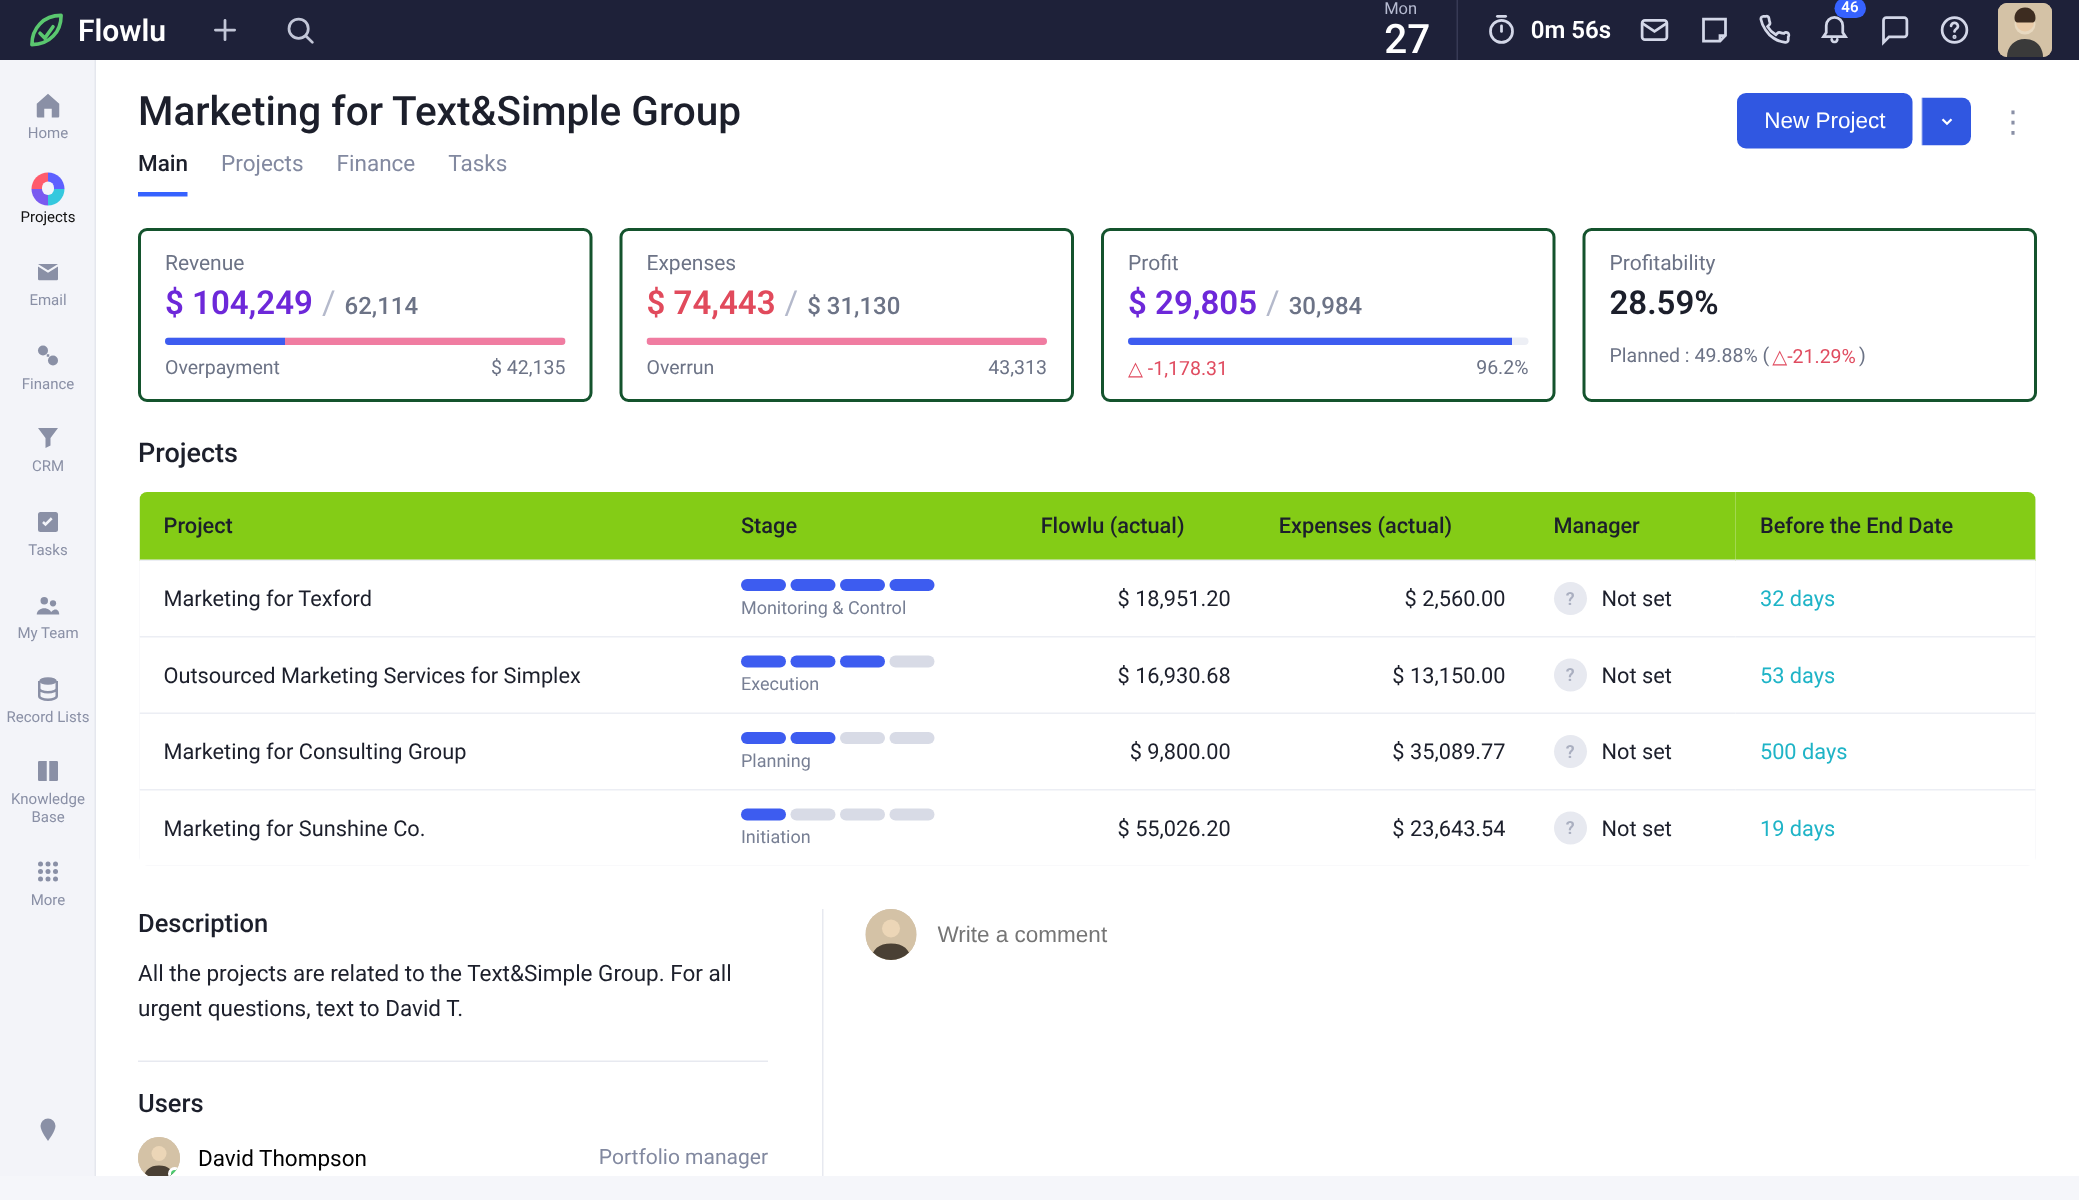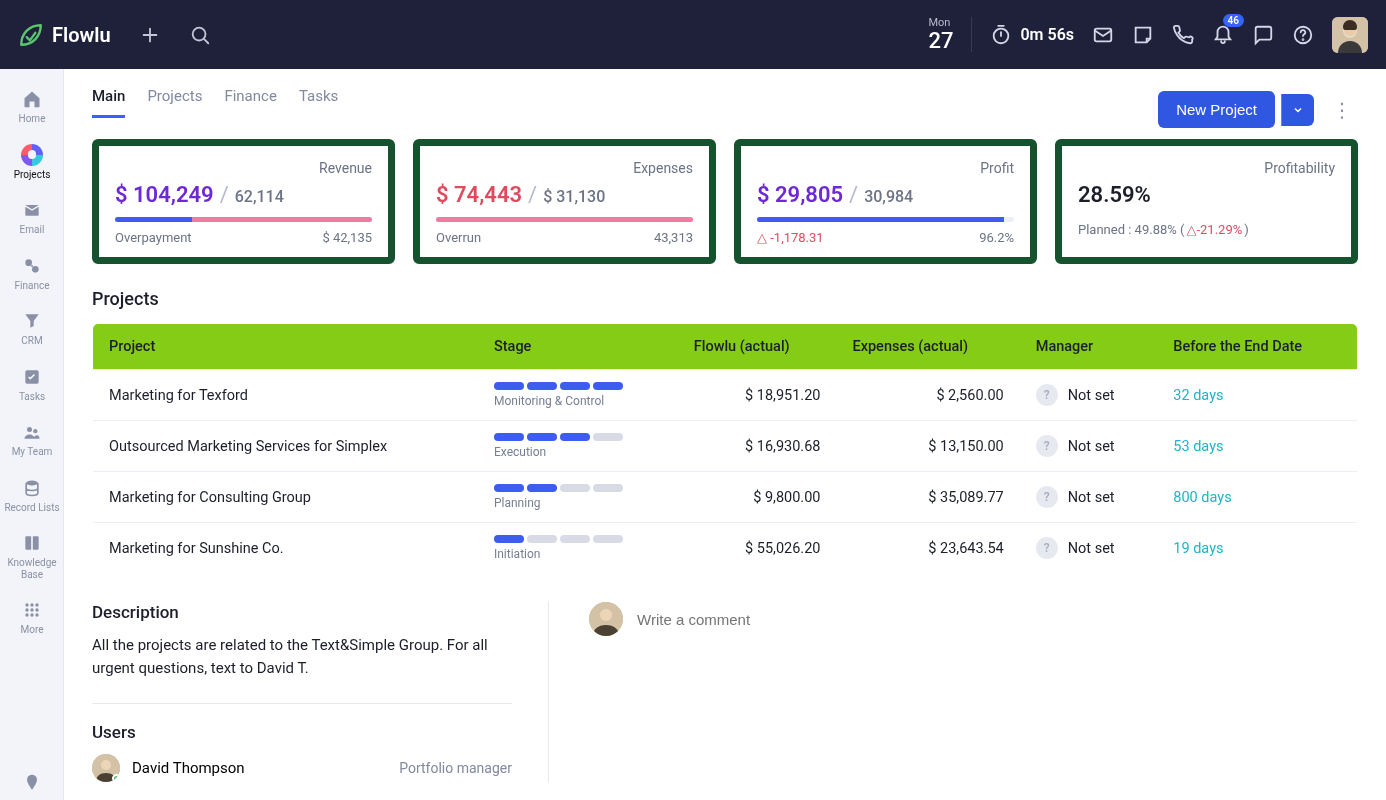--- a/index.html
+++ b/index.html
@@ -1,26 +1,26 @@
 <!DOCTYPE html>
 <html><head>
 <meta charset="utf-8">
 <style>
 * { box-sizing: border-box; margin: 0; padding: 0; }
 body { font-family: -apple-system, BlinkMacSystemFont, "Segoe UI", Roboto, Helvetica, Arial, sans-serif; background: #f5f6fa; width: 1386px; height: 800px; overflow: hidden; }
-.topbar { height: 69px; background: #1e2139; display: flex; align-items: center; padding: 0 18px; color: #fff; }
+.topbar { height: 40px; background: #1e2139; display: flex; align-items: center; padding: 0 18px; color: #fff; }
 .logo { display: flex; align-items: center; gap: 8px; font-size: 20px; font-weight: 600; }
 .logo-icon { width: 26px; height: 26px; color: #5ac76f; }
 .top-left { display: flex; align-items: center; gap: 28px; }
 .top-left .icon-btn { color: #c2c6d7; cursor: pointer; }
 .top-spacer { flex: 1; }
 .top-right { display: flex; align-items: center; gap: 18px; }
 .date-block { display: flex; flex-direction: column; align-items: flex-start; line-height: 1.05; border-right: 1px solid #373a55; padding-right: 18px; }
 .date-day-name { font-size: 11px; color: #b6bbd1; }
-.date-day-num { font-size: 22px; font-weight: 500; }
+.date-day-num { font-size: 27px; font-weight: 500; }
 .timer { display: flex; align-items: center; gap: 8px; font-size: 16px; font-weight: 600; }
 .icon-btn { width: 22px; height: 22px; cursor: pointer; color: #d3d7e8; display: inline-flex; align-items:center; justify-content:center; }
 .icon-btn svg { width: 100%; height: 100%; }
 .notif-wrap { position: relative; }
 .badge { position: absolute; top: -8px; right: -10px; background: #3662ff; color: #fff; font-size: 10px; font-weight:600; padding: 1px 5px; border-radius: 8px; }
 .avatar { width: 36px; height: 36px; border-radius: 6px; background: linear-gradient(135deg,#d9c6a9,#b8a185); overflow:hidden; }
 .avatar svg, .avatar-sm svg { width:100%; height:100%; display:block; }
 .shell { display: flex; height: calc(800px - 56px); }
 .sidebar { width: 64px; background: #f3f4f9; border-right: 1px solid #e5e7ee; display: flex; flex-direction: column; align-items: flex-start; padding: 14px 0; gap: 8px; }
 .nav-item { width: 64px; display: flex; flex-direction: column; align-items: center; gap: 4px; padding: 6px 0; cursor: pointer; color: #8a90a6; font-size: 10px; text-align:center; line-height:1.15; }
@@ -34,21 +34,21 @@
 .page-header { display:flex; align-items:flex-start; justify-content:space-between; }
 .page-title { font-size: 27px; font-weight: 500; color:#1c1f2b; margin-bottom: 10px; }
 .tabs { display:flex; gap: 22px; border-bottom: 1px solid transparent; margin-bottom: 20px; }
 .tab { font-size: 15px; color:#8289a0; padding-bottom: 10px; cursor:pointer; }
 .tab.active { color:#1c1f2b; border-bottom: 3px solid #3662ff; font-weight:500; }
 .header-actions { display:flex; align-items:center; gap: 12px; padding-top:4px; }
 .btn-primary { background:#3057e1; color:#fff; font-size:15px; font-weight:500; padding: 10px 18px; border:none; border-radius:6px; cursor:pointer; display:flex; align-items:center; }
 .btn-drop { background:#3057e1; color:#fff; padding: 10px 10px; border:none; border-radius:0 6px 6px 0; border-left:1px solid rgba(255,255,255,.25); margin-left:-6px; cursor:pointer; display:flex; align-items:center;}
 .kebab { color:#8a90a6; cursor:pointer; font-size:20px; padding:6px; }
 .metrics-row { display:flex; gap: 18px; margin-bottom: 24px; }
-.metric-card { flex:1; border:7px solid #14532d; border-radius:6px; padding: 14px 16px 12px; background:#fff;text-align:right; }
+.metric-card { flex:1; border:2px solid #14532d; border-radius:6px; padding: 14px 16px 12px; background:#fff; }
 .metric-label { font-size: 14px; color:#6c7386; margin-bottom: 6px; }
 .metric-value { font-size: 22px; font-weight:600; display:flex; gap:6px; align-items:baseline; }
 .metric-value .primary { color:#6d28d9; }
 .metric-value .primary.red { color:#e14a5c; }
 .metric-value .sep { color:#b4b9cb; font-weight:400; }
 .metric-value .secondary { color:#6c7386; font-weight:500; font-size:16px; }
 .metric-bar { height:5px; border-radius:3px; background:#edeff5; margin:10px 0 8px; overflow:hidden; display:flex; }
 .metric-bar .seg { height:100%; }
 .metric-foot { display:flex; justify-content:space-between; font-size:13px; color:#6c7386; }
 .metric-card.compact .metric-value .primary { color:#1c1f2b; }
@@ -60,21 +60,21 @@
 .stage-bar { display:flex; gap:3px; margin-bottom:4px; }
 .stage-bar span { width:30px; height:8px; border-radius:4px; background:#d8dbe6; }
 .stage-bar span.on { background:#3d5cf0; }
 .stage-name { font-size:12px; color:#777f94; }
 .num { text-align:right; }
 .manager-cell { display:flex; align-items:center; gap:10px; color:#1c1f2b; }
 .manager-placeholder { width:22px; height:22px; border-radius:50%; background:#e7e9f0; display:flex; align-items:center; justify-content:center; color:#aaafc0; font-size:12px; font-weight:600; }
 .days { color:#1fb4c7; }
 .two-col { display:flex; gap:36px; margin-top: 28px; }
 .lcol { flex: 0 0 420px; }
-.rcol { flex:1; border-left:1px solid #e7e9f0; padding-left:40px; }
+.rcol { flex:1; border-left:1px solid #e7e9f0; padding-left:28px; }
 .subhead { font-size:17px; font-weight:500; margin-bottom: 12px; color:#1c1f2b; }
 .desc { font-size:15px; color:#1c1f2b; line-height:1.55; margin-bottom:22px; }
 .hr { border:none; border-top:1px solid #e7e9f0; margin: 18px 0; }
 .user-row { display:flex; align-items:center; gap:12px; font-size:15px; }
 .avatar-sm { width:28px; height:28px; border-radius:50%; background:#cfc1ad; position:relative; overflow:hidden; }
 .status-dot { position:absolute; bottom:-1px; right:-1px; width:9px; height:9px; border-radius:50%; background:#4ac96f; border:2px solid #fff; }
 .user-role { margin-left:auto; color:#8289a0; font-size:14px; }
 .comment-row { display:flex; align-items:center; gap:14px; }
 .comment-input { flex:1; border:none; font-size:15px; color:#8289a0; background:transparent; outline:none; }
 th.num { text-align:right; }
@@ -272,20 +272,21 @@
           <svg viewBox="0 0 24 24" fill="currentColor">
             <path d="M12 2a6 6 0 016 6c0 4-6 12-6 12S6 12 6 8a6 6 0 016-6z"></path>
           </svg>
         </span>
     </div>
   </div>
 
   <div class="main">
     <div class="page-header">
       <div>
+        <div class="page-title">Marketing for Text&amp;Simple Group</div>
         <div class="tabs">
           <div class="tab active">Main</div>
           <div class="tab">Projects</div>
           <div class="tab">Finance</div>
           <div class="tab">Tasks</div>
         </div>
       </div>
       <div class="header-actions">
         <button class="btn-primary">New Project</button>
         <button class="btn-drop">
@@ -426,21 +427,21 @@
               <div class="stage-name">Planning</div>
             </td>
             <td class="num">$ 9,800.00</td>
             <td class="num">$ 35,089.77</td>
             <td>
               <div class="manager-cell">
                 <span class="manager-placeholder">?</span>
                 <span>Not set</span>
               </div>
             </td>
-            <td><span class="days">800 days</span></td>
+            <td><span class="days">500 days</span></td>
           </tr>
           <tr>
             <td>Marketing for Sunshine Co.</td>
             <td>
               <div class="stage-bar">
                 <span class="on"></span>
                 <span class=""></span>
                 <span class=""></span>
                 <span class=""></span>
               </div>

